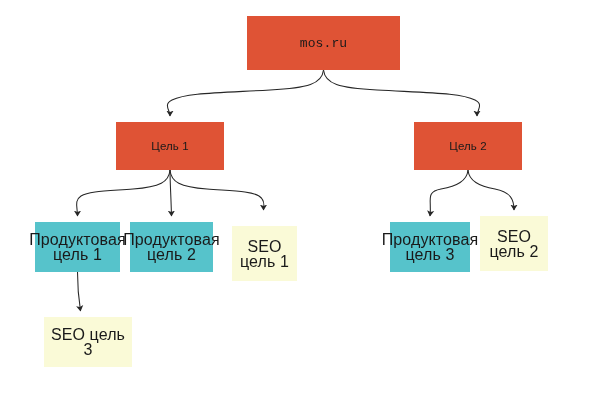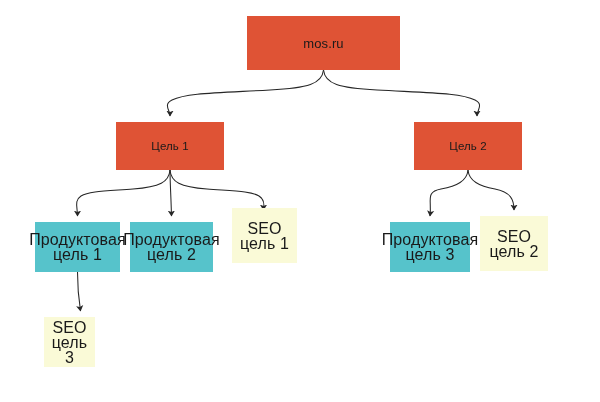--- a/index.html
+++ b/index.html
@@ -69,21 +69,21 @@
       <path d="M170,170 C171,182 180,187 207,189 C234,191 251,191 259,196 C266,200.5 263.5,207 263.5,210"></path>
 
       <path d="M468,170 C467,181 457,186 441,189 C425,192 432,200 430,216"></path>
 
       <path d="M468,170 C469,181 479,186 495,189 C511,192 514,200 514,210"></path>
 
       <path d="M77.5,272 C77.5,288 78.5,298 80.5,311"></path>
     </g>
   </svg>
 
-  <div class="node root" style="left: 247px; top: 16px; width: 153px; height: 54px; background: rgb(223, 83, 53);">
+  <div class="node root" style="left: 247px; top: 16px; width: 153px; height: 54px; background: rgb(223, 83, 53); font-family: Liberation Mono, monospace;">
     <span class="node-label">mos.ru</span>
   </div>
 
   <div class="node level1" style="left: 116px; top: 122px; width: 108px; height: 48px; background: rgb(223, 83, 53);">
     <span class="node-label">Цель 1</span>
   </div>
 
   <div class="node level1" style="left: 414px; top: 122px; width: 108px; height: 48px; background: rgb(223, 83, 53);">
     <span class="node-label">Цель 2</span>
   </div>
@@ -91,30 +91,30 @@
   <div class="node" style="left: 35px; top: 222px; width: 85px; height: 50px; background: rgb(86, 195, 203);">
     <span class="node-label">Продуктовая
 цель 1</span>
   </div>
 
   <div class="node" style="left: 130px; top: 222px; width: 83px; height: 50px; background: rgb(86, 195, 203);">
     <span class="node-label">Продуктовая
 цель 2</span>
   </div>
 
-  <div class="node" style="left: 232px; top: 208px; width: 65px; height: 55px; background: rgb(250, 250, 215);">
+  <div class="node" style="left: 232px; top: 226px; width: 65px; height: 55px; background: rgb(250, 250, 215);">
     <span class="node-label">SEO цель 1</span>
   </div>
 
   <div class="node" style="left: 390px; top: 222px; width: 80px; height: 50px; background: rgb(86, 195, 203);">
     <span class="node-label">Продуктовая
 цель 3</span>
   </div>
 
   <div class="node" style="left: 480px; top: 216px; width: 68px; height: 55px; background: rgb(250, 250, 215);">
     <span class="node-label">SEO цель 2</span>
   </div>
 
-  <div class="node" style="left: 44px; top: 317px; width: 51px; height: 50px; background: rgb(250, 250, 215);">
+  <div class="node" style="left: 44px; top: 317px; width: 88px; height: 50px; background: rgb(250, 250, 215);">
     <span class="node-label">SEO цель 3</span>
   </div>
 
 </div>
 
 </body></html>

